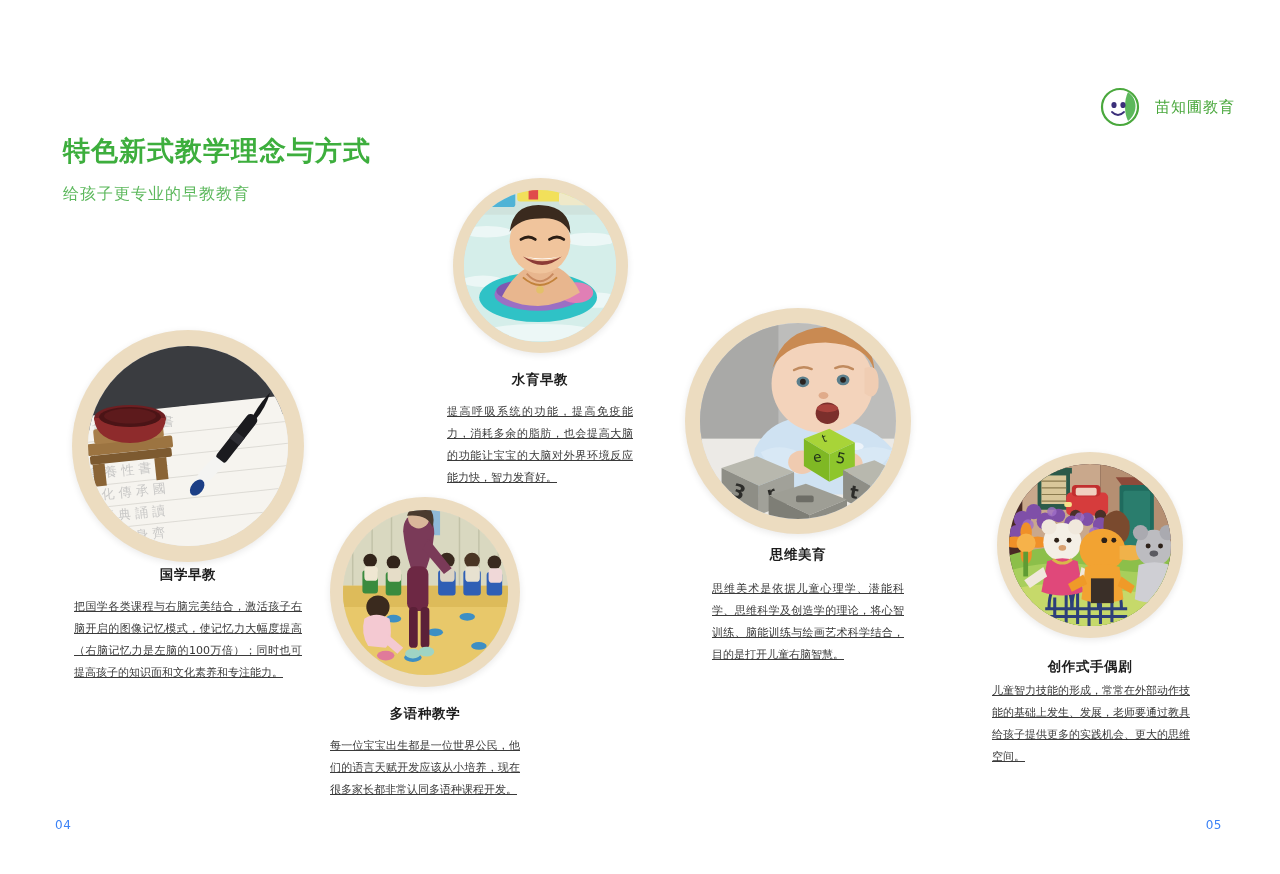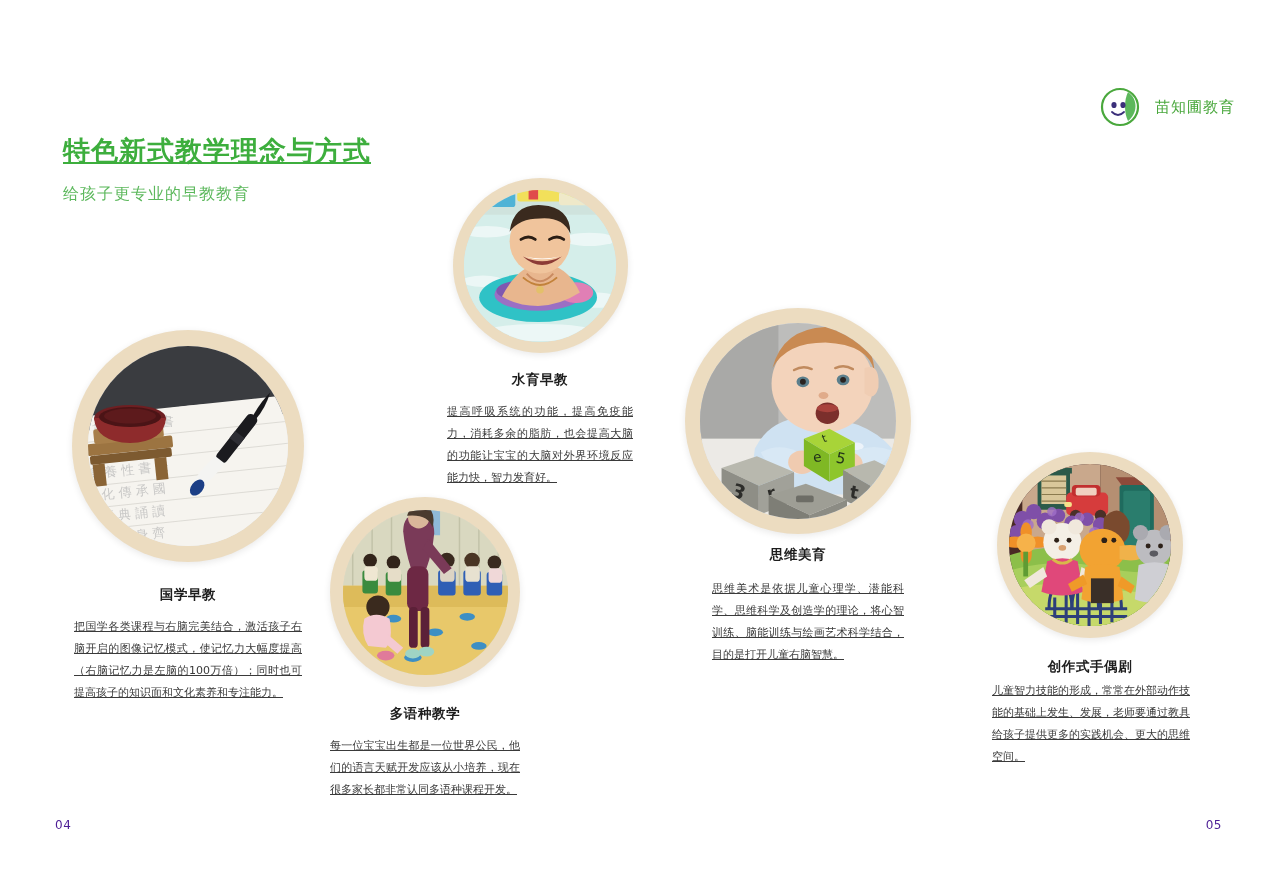--- a/index.html
+++ b/index.html
@@ -13,29 +13,29 @@
   .page{ position:absolute; inset:0;border-radius:10px; }
 
   
   .logo{ position:absolute; left:1098px; top:83px; display:flex; align-items:center; gap:9px; }
   .logo-mark{ width:48px; height:48px; position:relative; }
   .logo-text{ font-size:15px; color:#4aa83d; letter-spacing:1px; font-family:"DejaVu Sans","Liberation Sans",sans-serif; }
 
   
   .title{
     position:absolute; left:63px; top:133px;
-    font-size:27px; font-weight:bold; color:#3dae3d; letter-spacing:1px;text-decoration:underline;
+    font-size:27px; font-weight:bold; color:#3dae3d; letter-spacing:1px;
   }
   .subtitle{
     position:absolute; left:63px; top:184px;
     font-size:16px; color:#5cb85c; letter-spacing:1px;
   }
 
   
-  .pagenum{ position:absolute; bottom:42px; font-size:12px; color:#4c1d95; letter-spacing:.5px; }
+  .pagenum{ position:absolute; bottom:42px; font-size:12px; color:#3b82f6; letter-spacing:.5px; }
   .pagenum.left{ left:55px; }
   .pagenum.right{ right:58px; }
 
   
   .feature{ position:absolute; }
   .ring{
     border-radius:50%;
     background:#ecdcc0;
     display:flex; align-items:center; justify-content:center;
     box-shadow:0 2px 7px rgba(0,0,0,.09);
@@ -54,21 +54,21 @@
   .cap-body{
     font-size:11px; color:#3a3a3a; line-height:2.0; text-align:justify;
     text-align-last:left;
     text-decoration:underline;
   }
 
   
   #f-guoxue{ left:63px; top:330px; width:250px; }
   #f-guoxue .ring{ width:232px; height:232px; margin:0 auto; }
   #f-guoxue .photo{ width:200px; height:200px; }
-  #f-guoxue .cap-title{ margin-top:24px; }
+  #f-guoxue .cap-title{ margin-top:4px; }
   #f-guoxue .cap-body{ margin-top:12px; width:228px; margin-left:11px; }
 
   #f-shuiyu{ left:440px; top:178px; width:200px; }
   #f-shuiyu .ring{ width:175px; height:175px; margin:0 auto; }
   #f-shuiyu .photo{ width:152px; height:152px; }
   #f-shuiyu .cap-title{ margin-top:18px; }
   #f-shuiyu .cap-body{ margin-top:12px; width:186px; margin-left:7px; }
 
   #f-duoyu{ left:325px; top:497px; width:200px; }
   #f-duoyu .ring{ width:190px; height:190px; margin:0 auto; }

